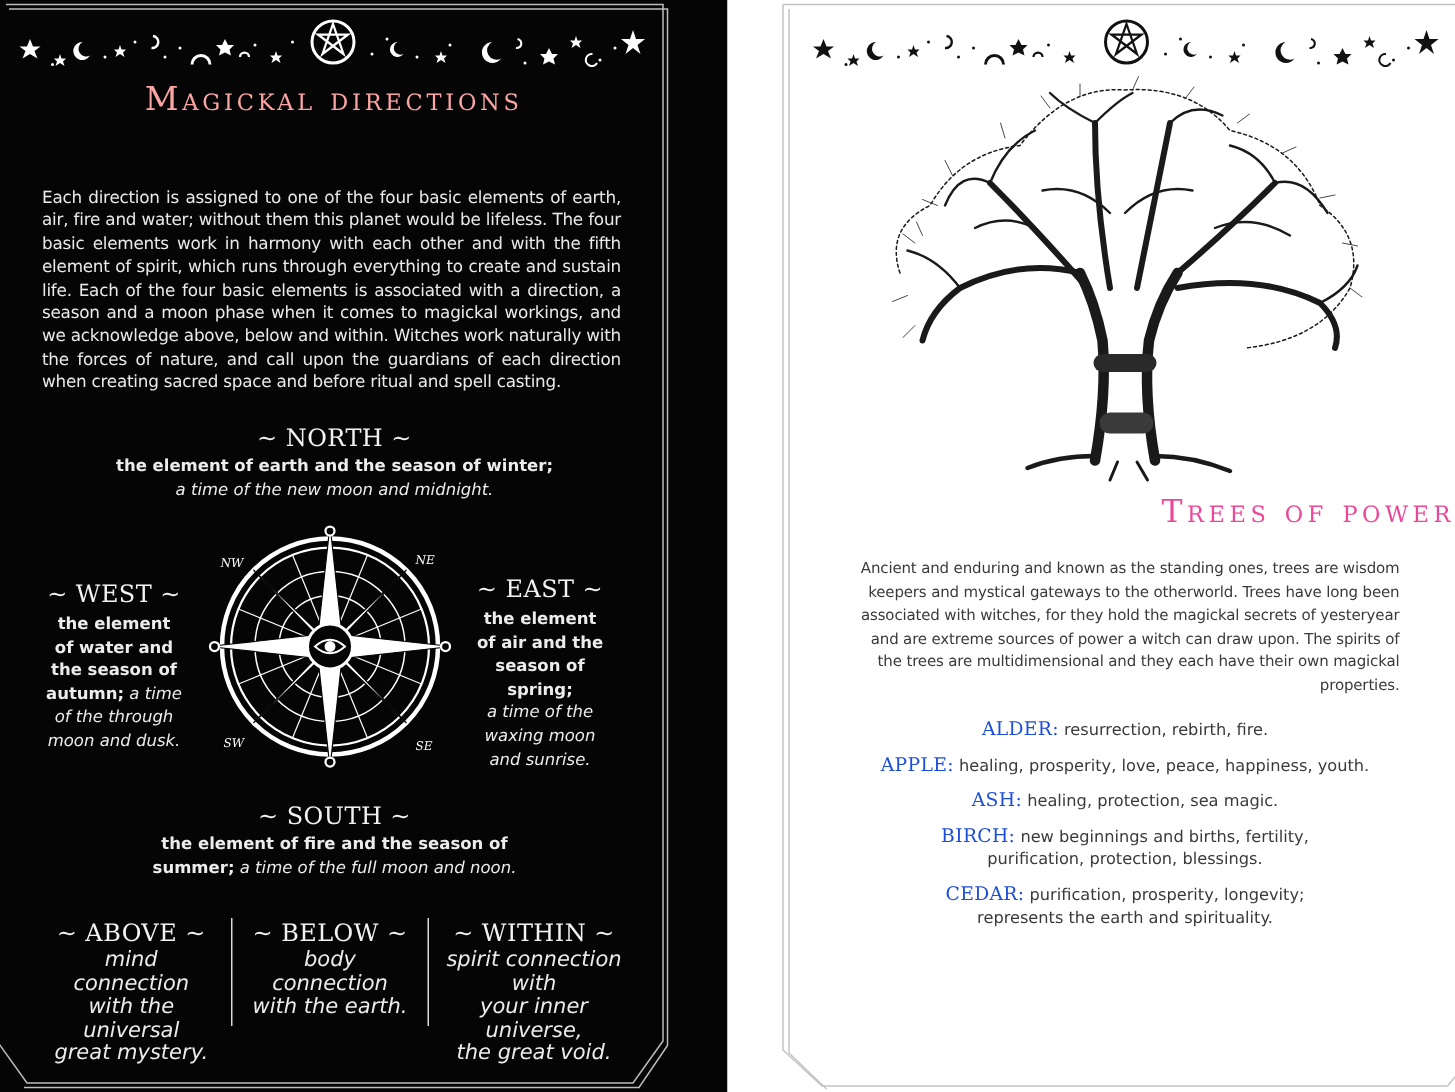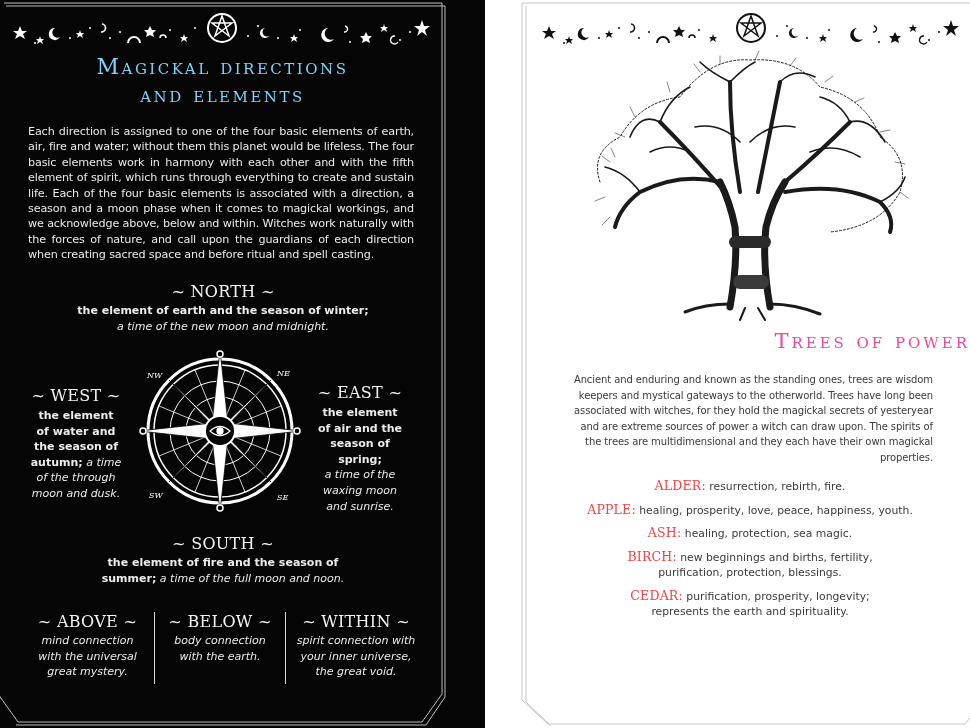--- a/index.html
+++ b/index.html
@@ -14,21 +14,21 @@
     .frame svg { display: block; }
 
     
     .banner { position: absolute; left: 0; right: 0; height: 40px; }
     .banner svg { display: block; }
 
     
     .l-title {
       position: absolute; left: 0; width: 445px; top: 53px;
       text-align: center; font-family: "DejaVu Serif", serif;
-      font-size: 22px; line-height: 28px; letter-spacing: 2.5px; color: #7dd3fc;
+      font-size: 22px; line-height: 28px; letter-spacing: 2.5px; color: #fca5a5;
       font-variant: small-caps;
     }
     .l-intro {
       position: absolute; left: 28px; width: 386px; top: 124px;
       font-size: 11.2px; line-height: 15.4px; color: #eaeaea; text-align: justify;
       letter-spacing: -0.15px;
     }
     .dir-head {
       font-family: "DejaVu Serif", serif; font-size: 16px; color: #f2f2f2;
       text-align: center; letter-spacing: 0.3px;
@@ -38,38 +38,38 @@
     .north { position: absolute; left: 40px; width: 366px; top: 282px; text-align: center; }
     .north .body, .south .body { font-size: 11px; line-height: 16px; color: #ececec; margin-top: 2px; }
     .west { position: absolute; left: 22px; width: 108px; top: 386px; text-align: center; }
     .east { position: absolute; left: 308px; width: 104px; top: 383px; text-align: center; }
     .west .body, .east .body { font-size: 11px; line-height: 15.6px; color: #ececec; margin-top: 3px; }
     .compass { position: absolute; left: 133px; top: 342px; width: 174px; height: 178px; }
     .south { position: absolute; left: 60px; width: 326px; top: 534px; text-align: center; }
 
     .tri { position: absolute; top: 612px; left: 30px; width: 390px; height: 75px; }
     .tri .col { position: absolute; top: 0; text-align: center; }
-    .tri .col .body { font-size: 11px; line-height: 15.6px; font-style: italic; color: #ececec; margin-top: 2px; }
+    .tri .col .body { font-size: 14px; line-height: 15.6px; font-style: italic; color: #ececec; margin-top: 2px; }
     .tri .sep { position: absolute; top: 0; width: 1px; height: 72px; background: #d8d8d8; }
 
     
     .tree { position: absolute; left: 95px; top: 42px; width: 340px; height: 280px; }
     .r-title {
       position: absolute; left: 0; width: 485px; top: 329px;
       text-align: right; font-family: "DejaVu Serif", serif; font-size: 21px;
       letter-spacing: 3px; color: #ec4899; font-variant: small-caps;
     }
     .r-intro {
       position: absolute; left: 82px; width: 366px; top: 372px;
       font-size: 10px; line-height: 15.6px; color: #3a3a3a; text-align: right;
       letter-spacing: -0.1px;
     }
     .trees { position: absolute; left: 82px; width: 366px; top: 478px; text-align: center; }
     .tree-item { margin-bottom: 7px; font-size: 10.8px; line-height: 15.5px; color: #3a3a3a; }
-    .tree-name { font-family: "DejaVu Serif", serif; font-size: 12.5px; color: #ef4444; letter-spacing: 0.2px; }
+    .tree-name { font-family: "DejaVu Serif", serif; font-size: 12.5px; color: #1d4ed8; letter-spacing: 0.2px; }
   </style>
 </head>
 <body>
 
 <div class="page page-left">
 
   <div class="frame" style="left:0;top:0;">
     <svg width="485" height="728" viewBox="0 0 485 728">
       <g fill="none" stroke="#bdbdbd" stroke-width="1">
         <polyline points="4,3 442,3 442,694 422,722 18,722 -2,694"></polyline>
@@ -115,21 +115,20 @@
       </g>
       <g fill="none" stroke="#ffffff" stroke-width="2">
         <circle cx="222" cy="20" r="14"></circle>
         <polygon points="222,8 229,28 212,15 232,15 215,28" stroke-width="1.5"></polygon>
       </g>
     </svg>
   </div>
 
   <div class="l-title">
     <div>Magickal directions</div>
-    <div>and elements</div>
   </div>
 
   <p class="l-intro">Each direction is assigned to one of the four basic elements of earth, air, fire and water; without them this planet would be lifeless. The four basic elements work in harmony with each other and with the fifth element of spirit, which runs through everything to create and sustain life. Each of the four basic elements is associated with a direction, a season and a moon phase when it comes to magickal workings, and we acknowledge above, below and within. Witches work naturally with the forces of nature, and call upon the guardians of each direction when creating sacred space and before ritual and spell casting.</p>
 
   <div class="north">
     <div class="dir-head">~ NORTH ~</div>
     <div class="body">
       <div class="dir-bold">the element of earth and the season of winter;</div>
       <div class="dir-ital">a time of the new moon and midnight.</div>
     </div>

